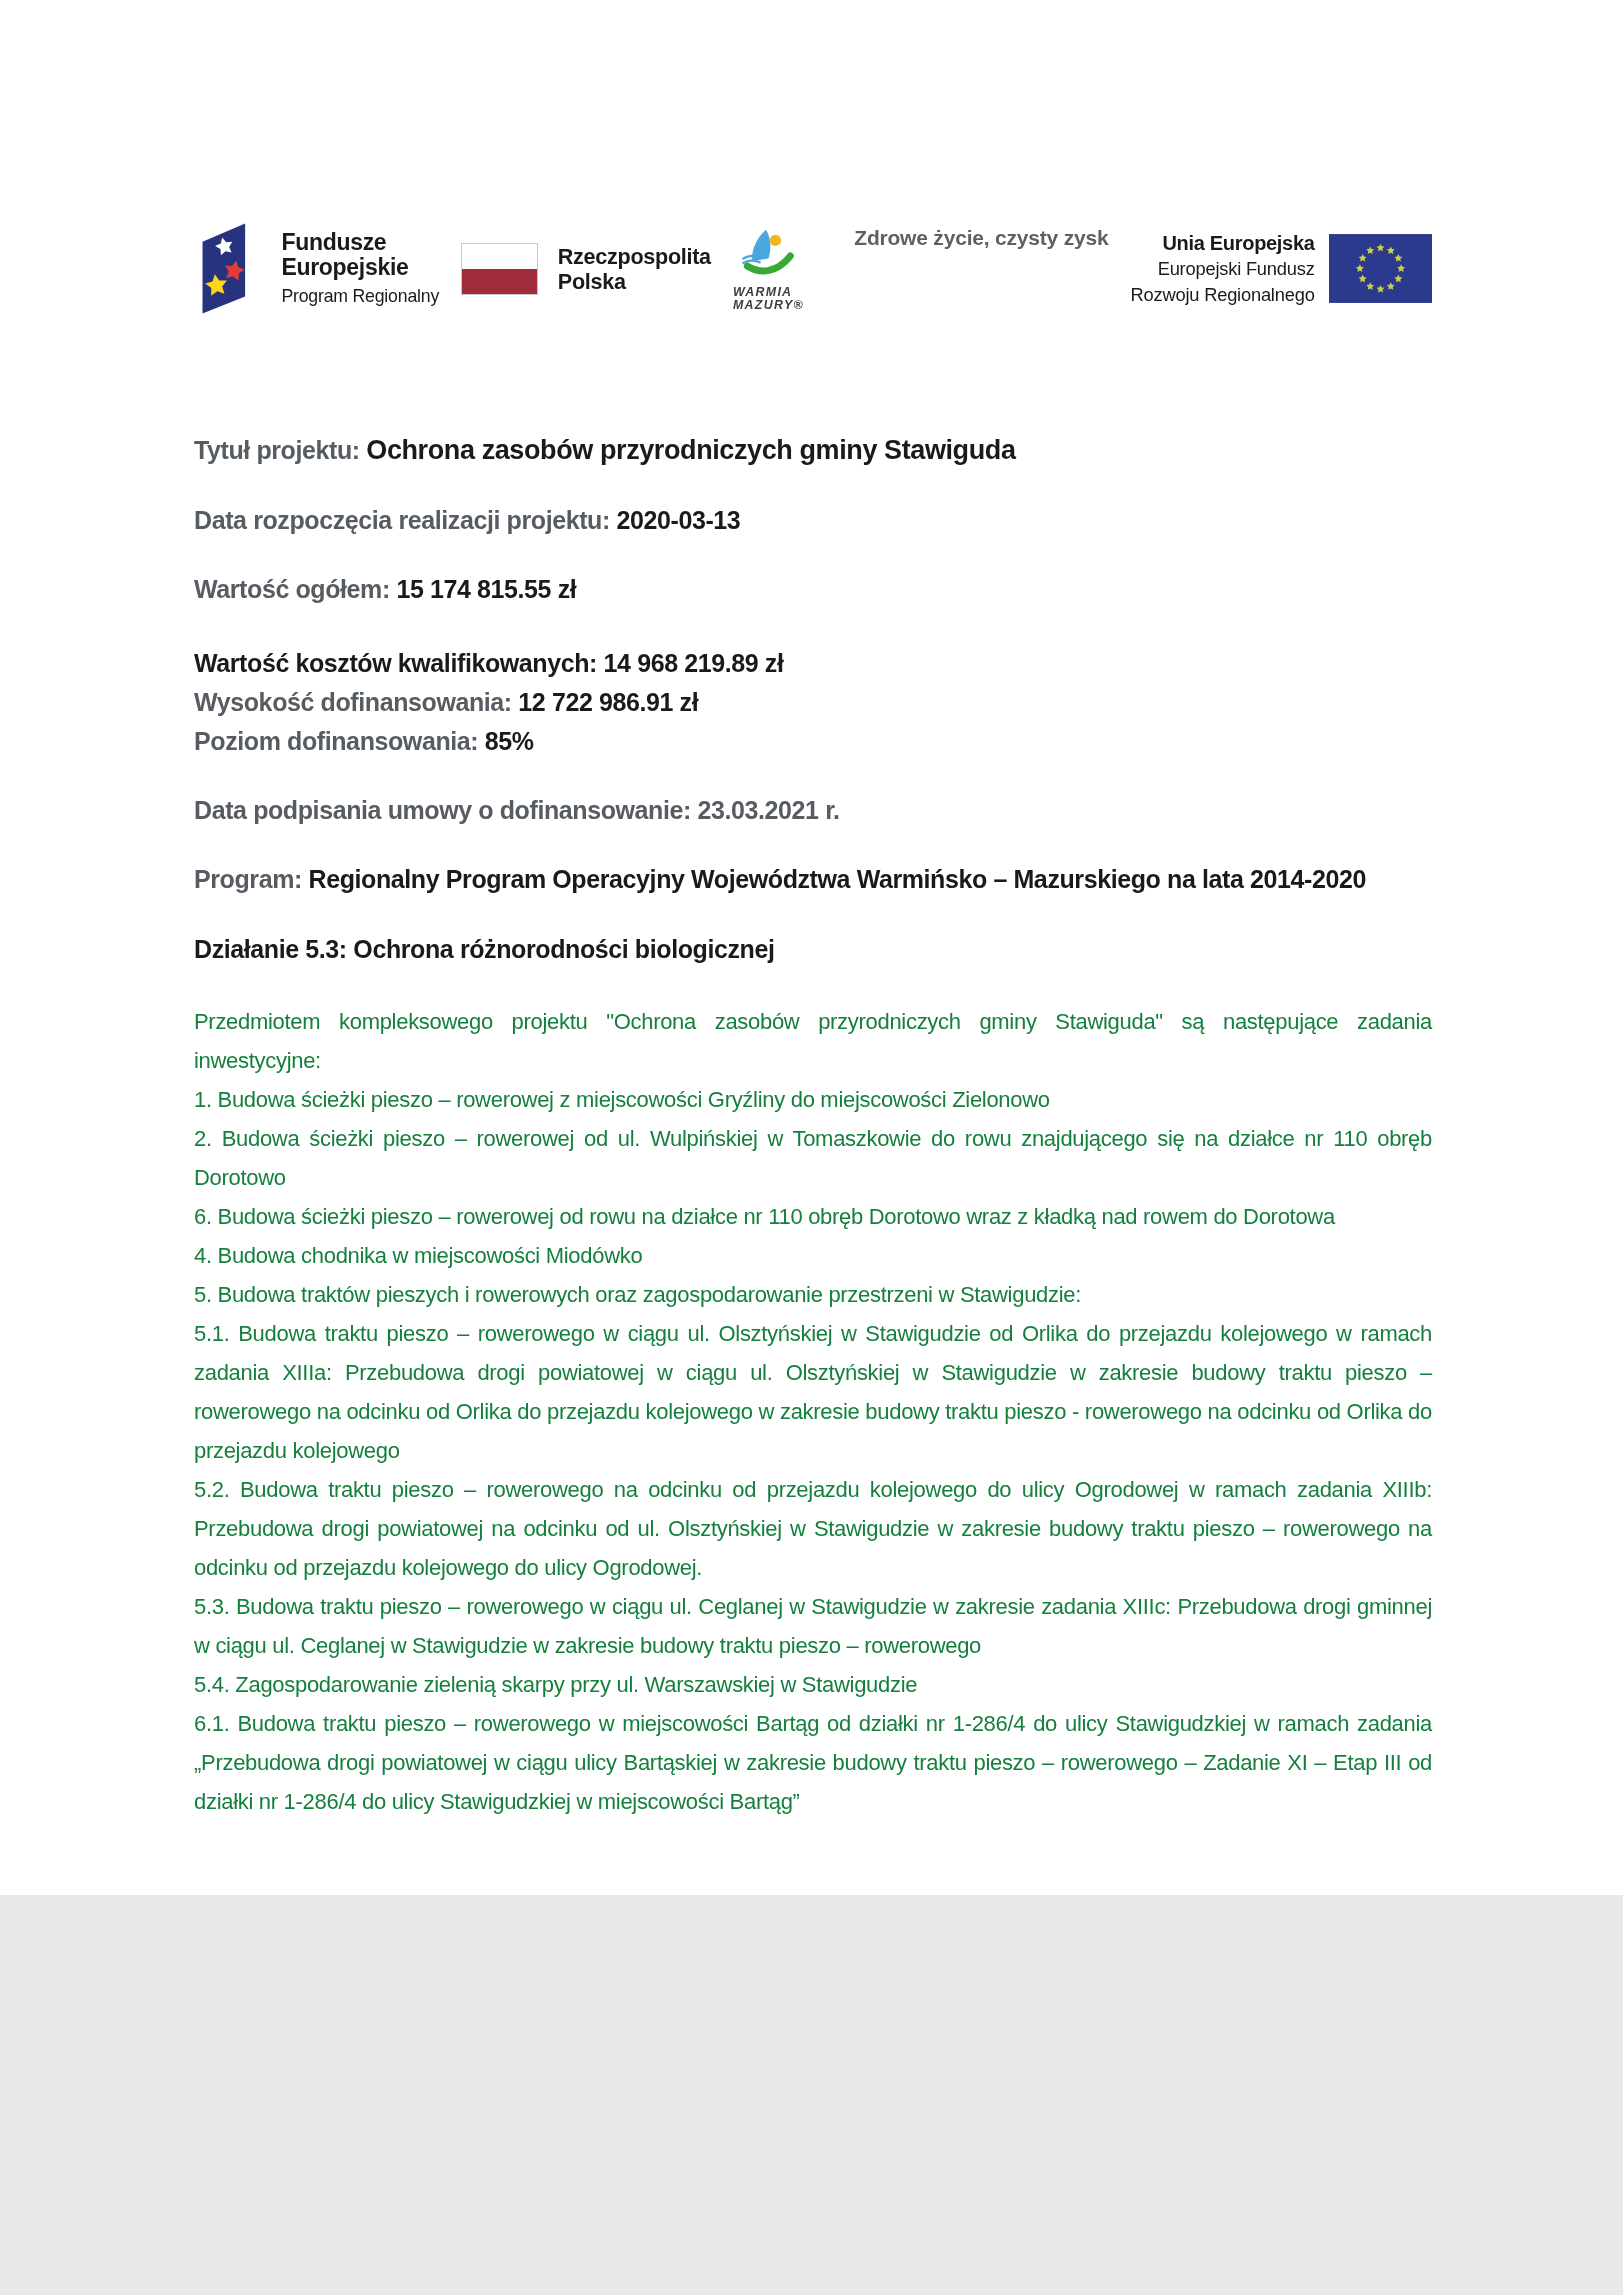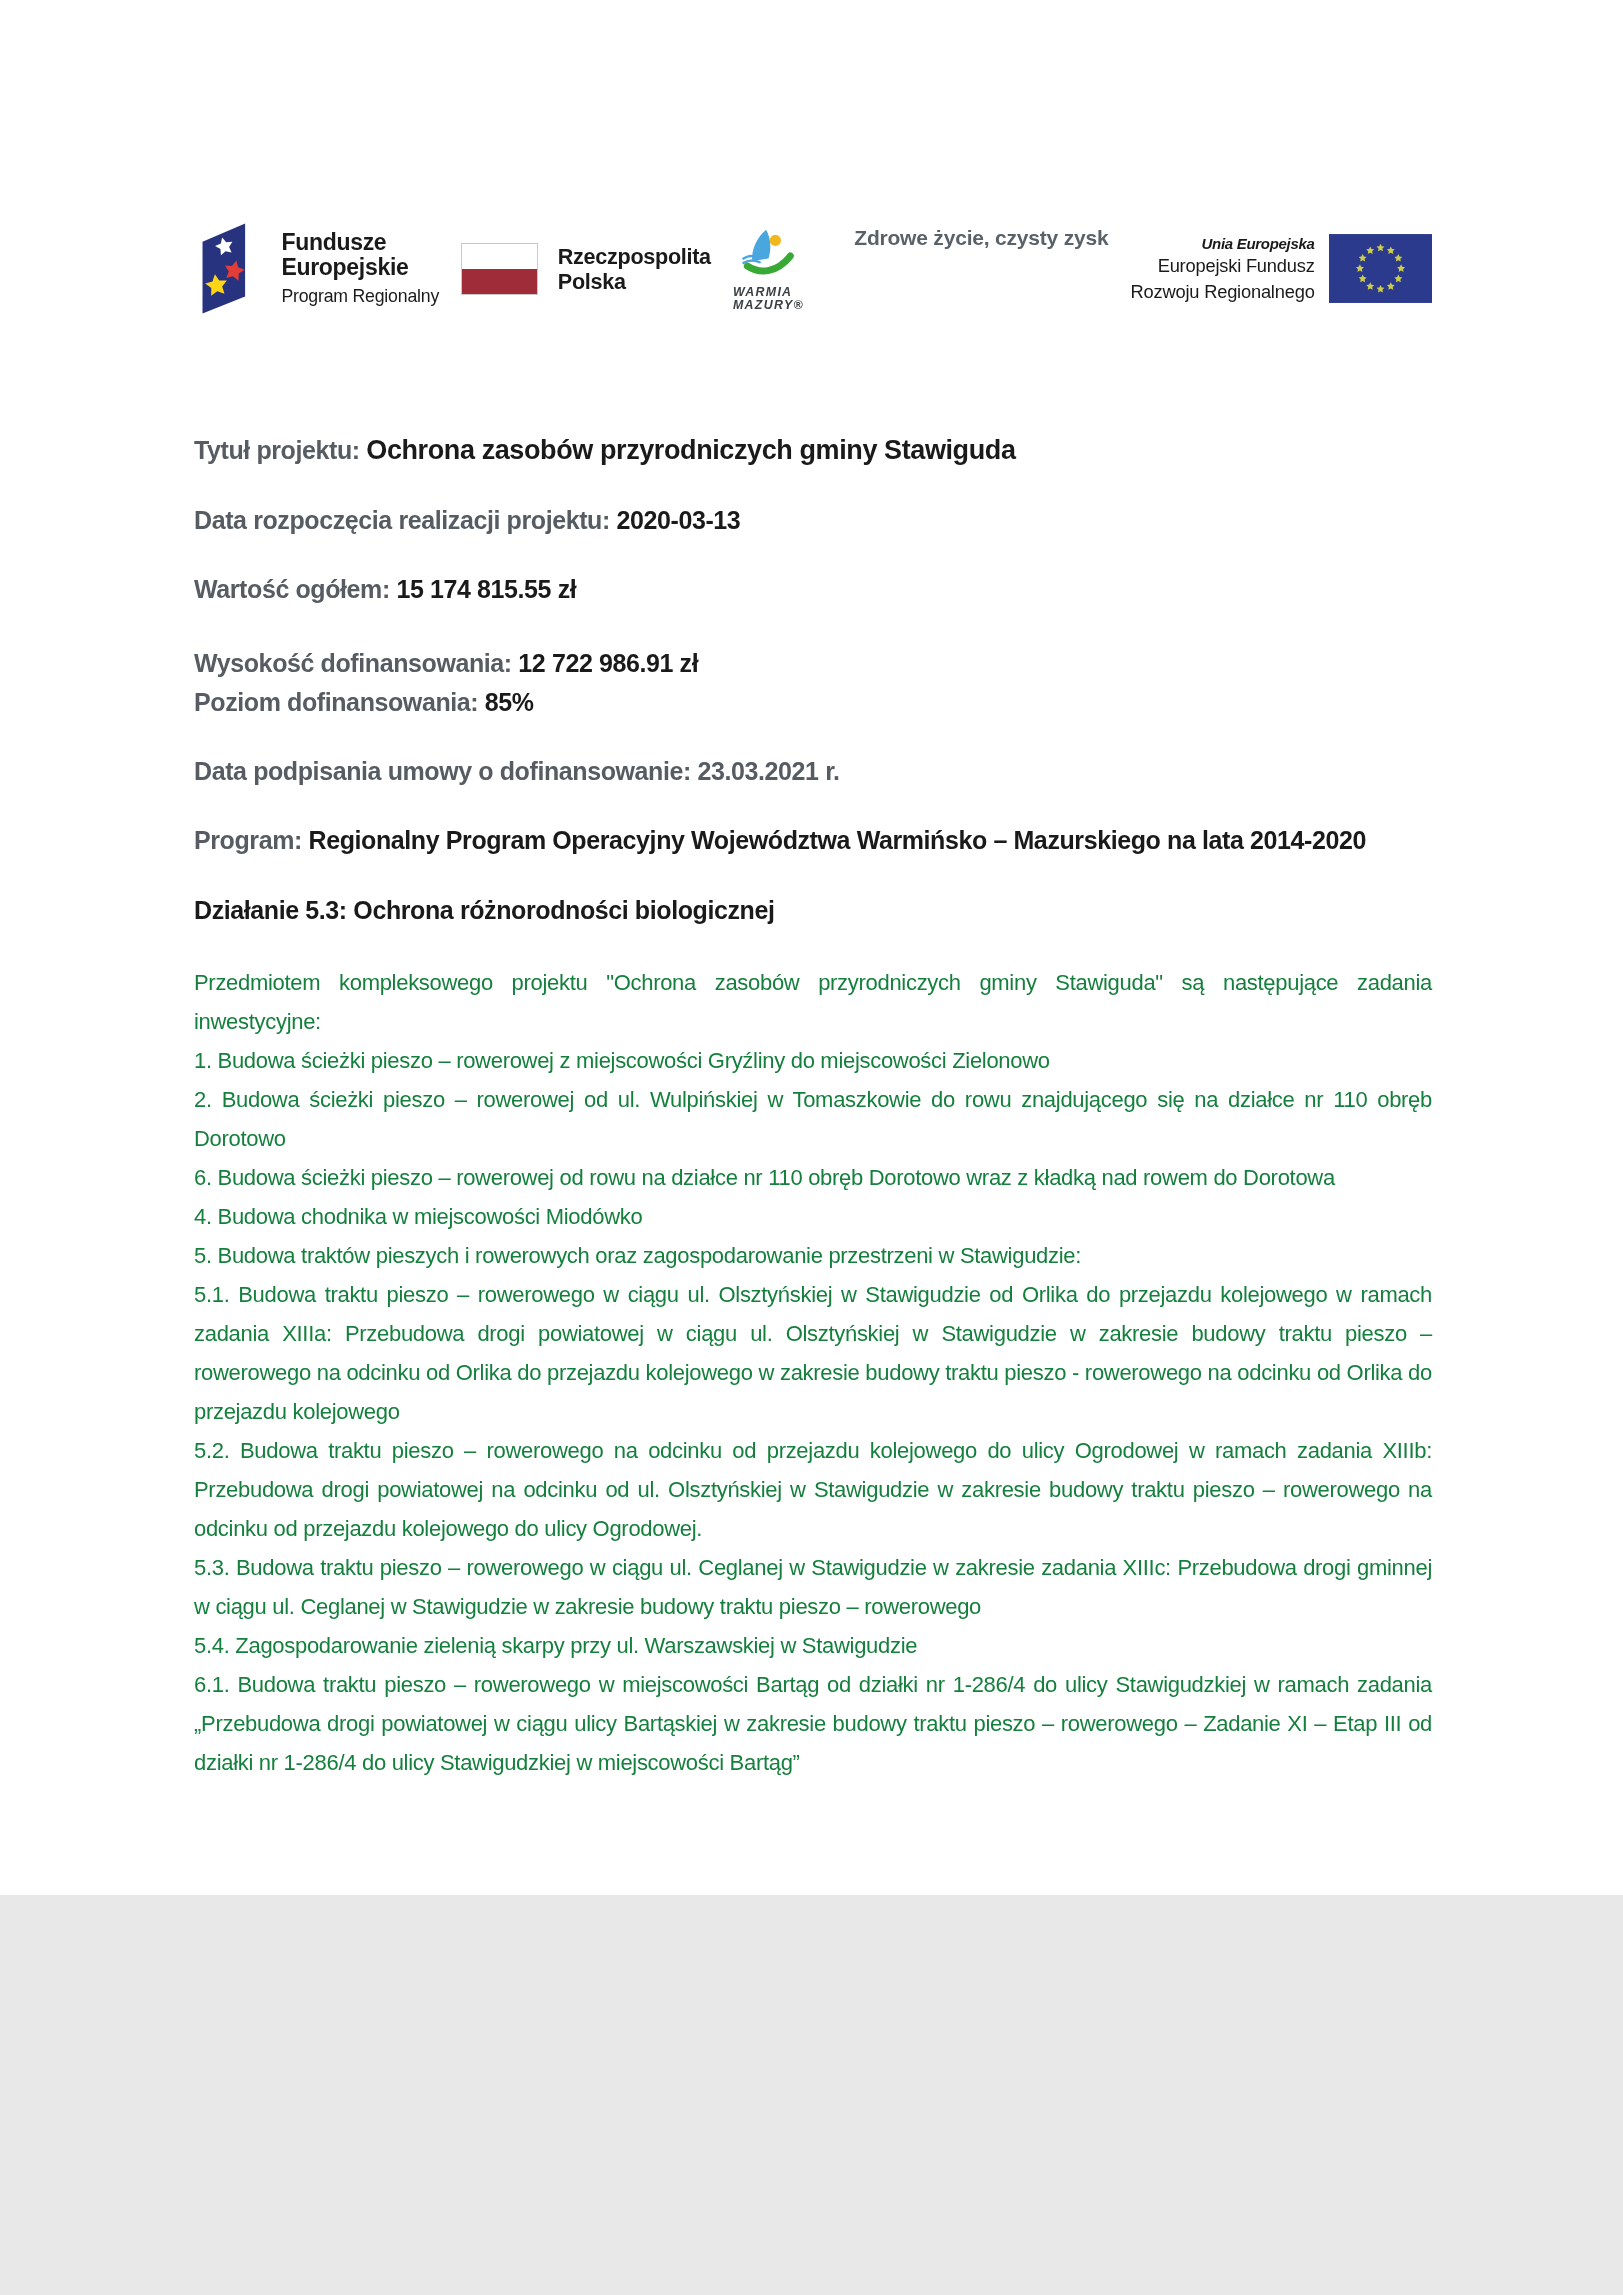--- a/index.html
+++ b/index.html
@@ -28,21 +28,21 @@
   .fe-sub{font-size:17.7px;margin-top:5.2px;letter-spacing:-0.2px;}
   .pl-flag{width:77px;height:52px;border:0.7px solid #c9c9c9;box-sizing:border-box;display:flex;flex-direction:column;}
   .pl-flag .w{flex:1;background:#ffffff;}
   .pl-flag .r{flex:1;background:var(--flag_red,#9e2d39);}
   .pl-text{margin-left:19.6px;font-size:21.6px;font-weight:bold;line-height:25px;letter-spacing:-0.3px;}
   .warmia{align-items:flex-start;gap:32px;}
   .warmia-block{display:flex;flex-direction:column;align-items:center;}
   .warmia-word{font-size:12.4px;font-weight:bold;font-style:italic;color:#3a3f44;line-height:13px;letter-spacing:1.3px;text-align:left;}
   .warmia-tag{margin-left:18.3px;margin-bottom:9.2px;font-size:21px;font-weight:bold;color:var(--tagline_gray,#5a6268);letter-spacing:-0.2px;}
   .eu-text{text-align:right;margin-right:14.4px;}
-  .eu-l1{font-size:15px;font-weight:bold;letter-spacing:-0.3px;font-style:italic;}
+  .eu-l1{font-size:20px;font-weight:bold;letter-spacing:-0.3px;}
   .eu-l2{font-size:18.3px;line-height:21.6px;margin-top:3.9px;letter-spacing:-0.2px;}
   .eu-flag{display:block;}
 
   
   .field{
     margin:0 0 30px 0;
     font-size:25px;
     font-weight:bold;
     line-height:39px;
     letter-spacing:-0.4px;
@@ -162,20 +162,24 @@
       <span class="lbl">Data rozpoczęcia realizacji projektu:</span>
       <span class="val">2020-03-13</span>
     </p>
 
 
     <p class="field total-row">
       <span class="lbl">Wartość ogółem:</span>
       <span class="val">15 174 815.55 zł</span>
     </p>
 
+    <p class="field tight">
+      <span class="lbl black">Wartość kosztów kwalifikowanych:</span>
+      <span class="val">14 968 219.89 zł</span>
+    </p>
 
     <p class="field tight">
       <span class="lbl">Wysokość dofinansowania:</span>
       <span class="val">12 722 986.91  zł</span>
     </p>
 
     <p class="field after-group">
       <span class="lbl">Poziom dofinansowania:</span>
       <span class="val">85%</span>
     </p>

